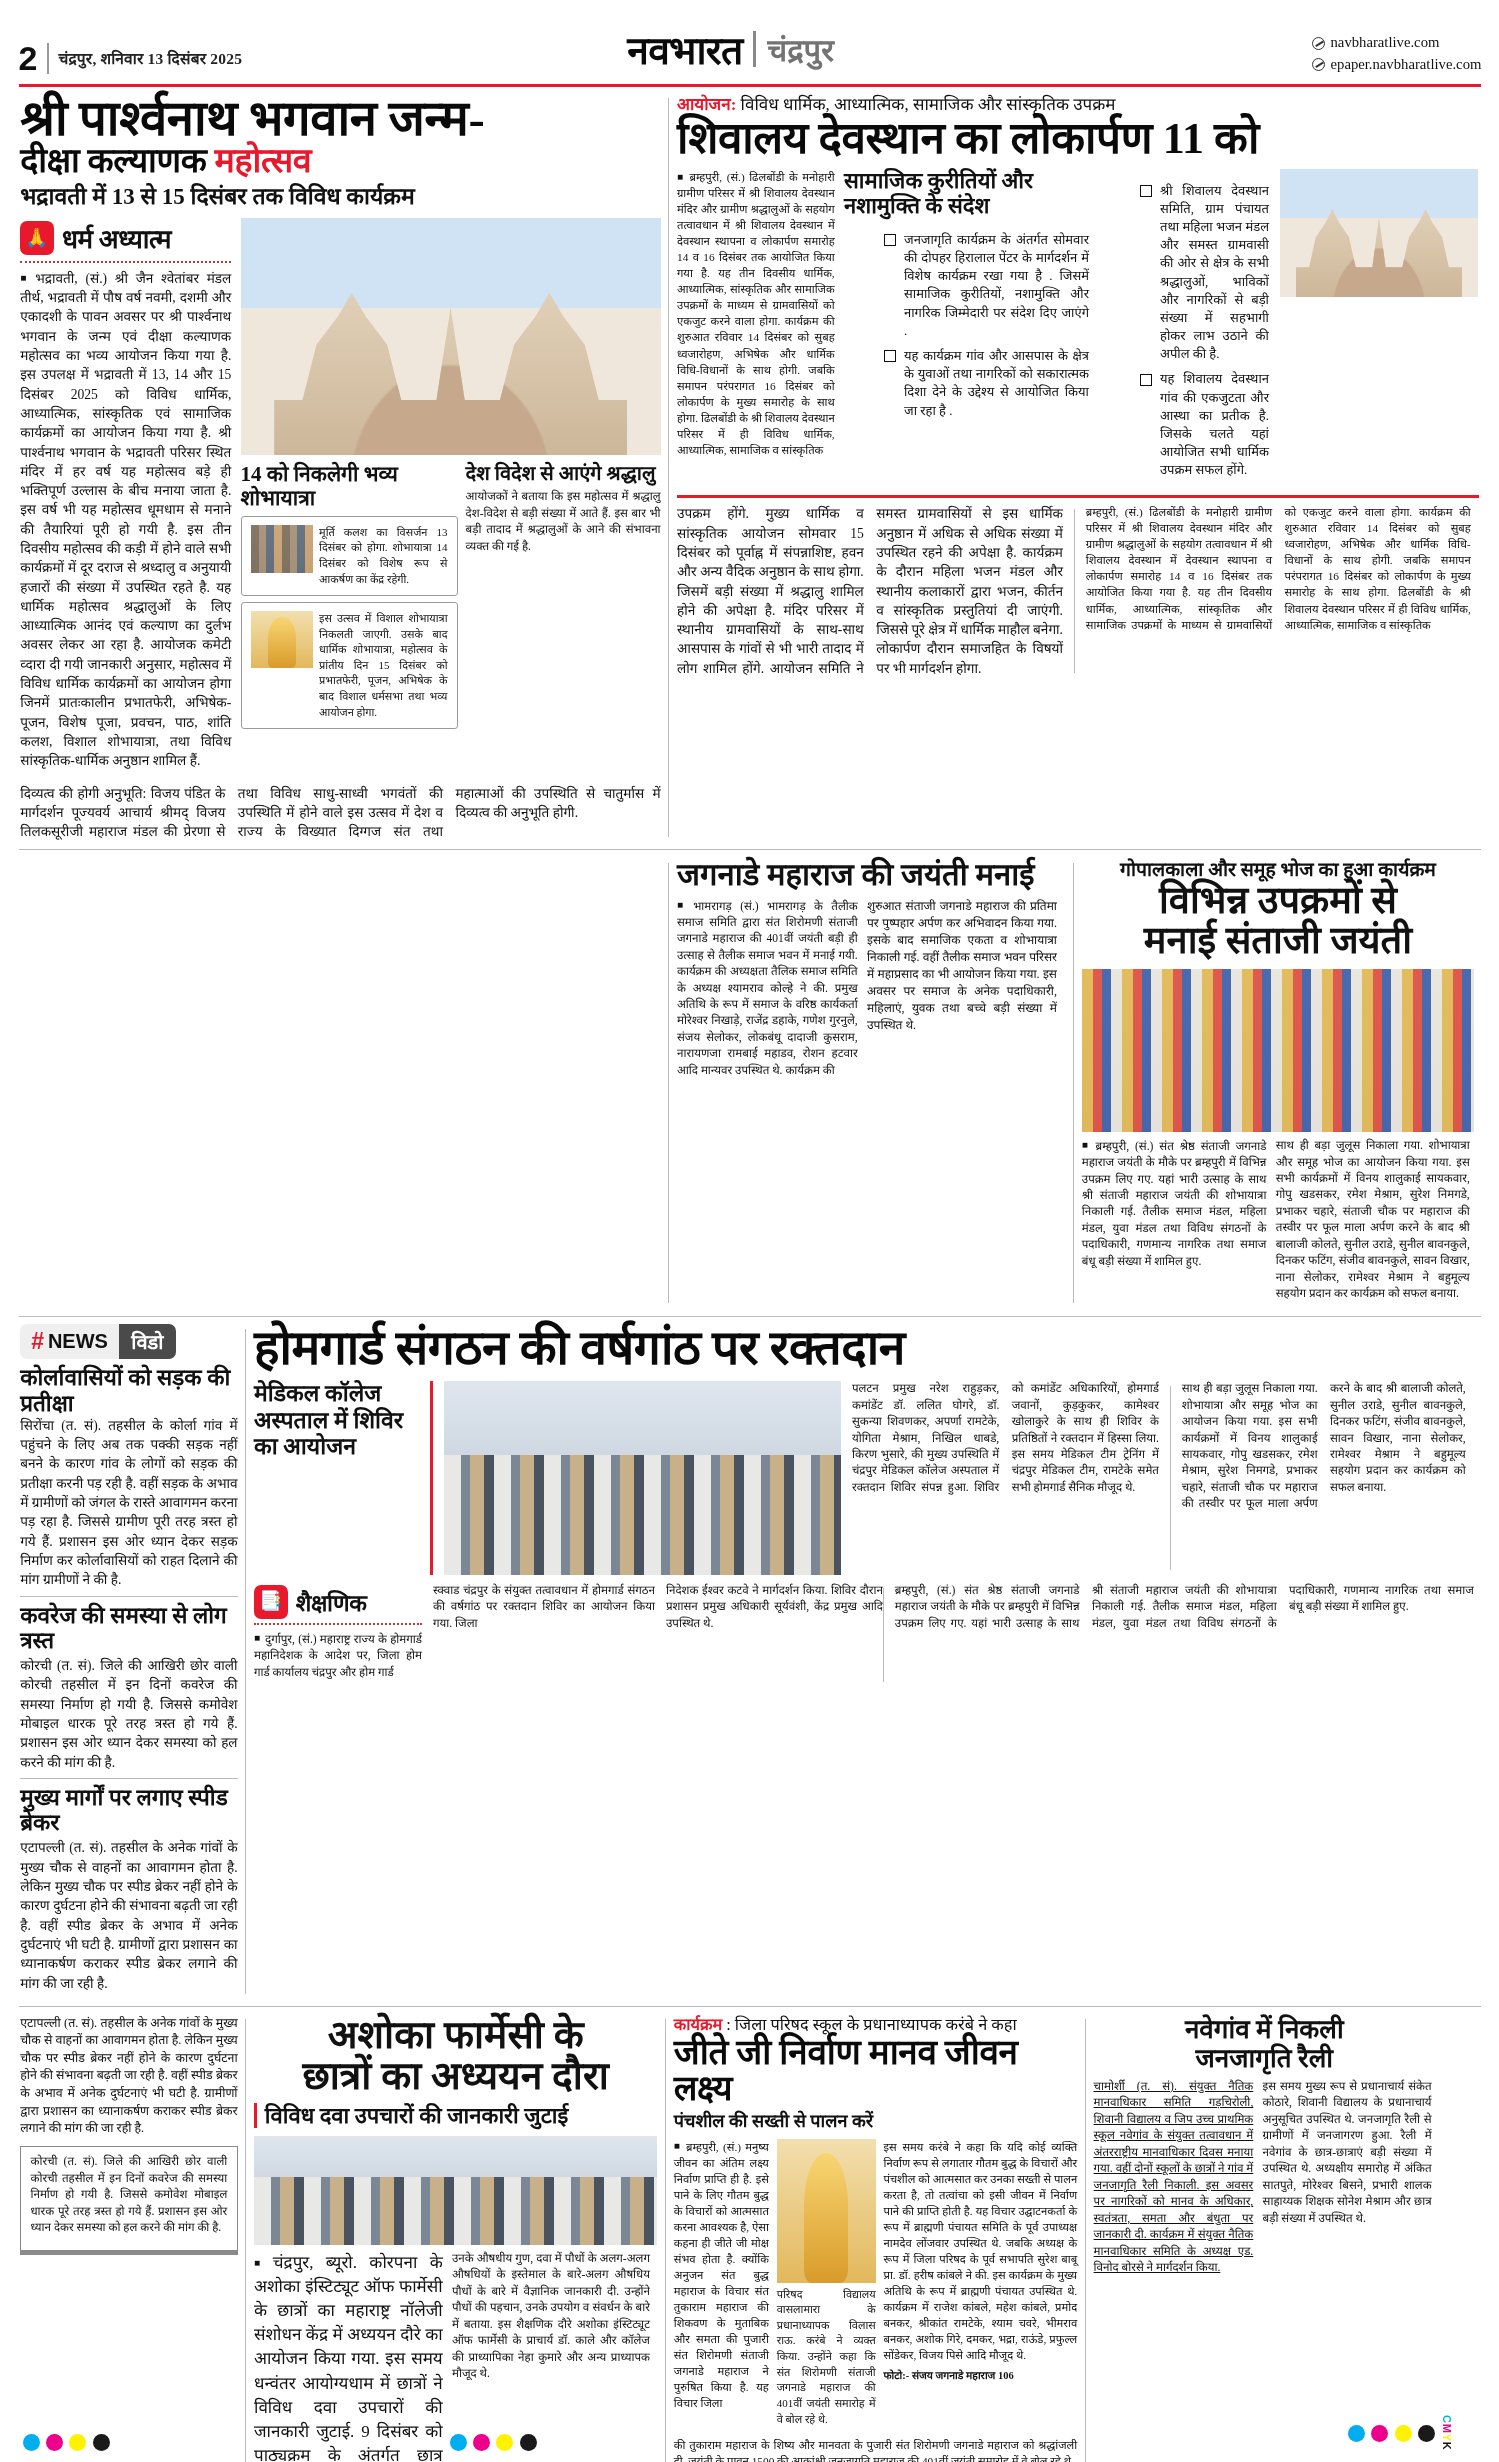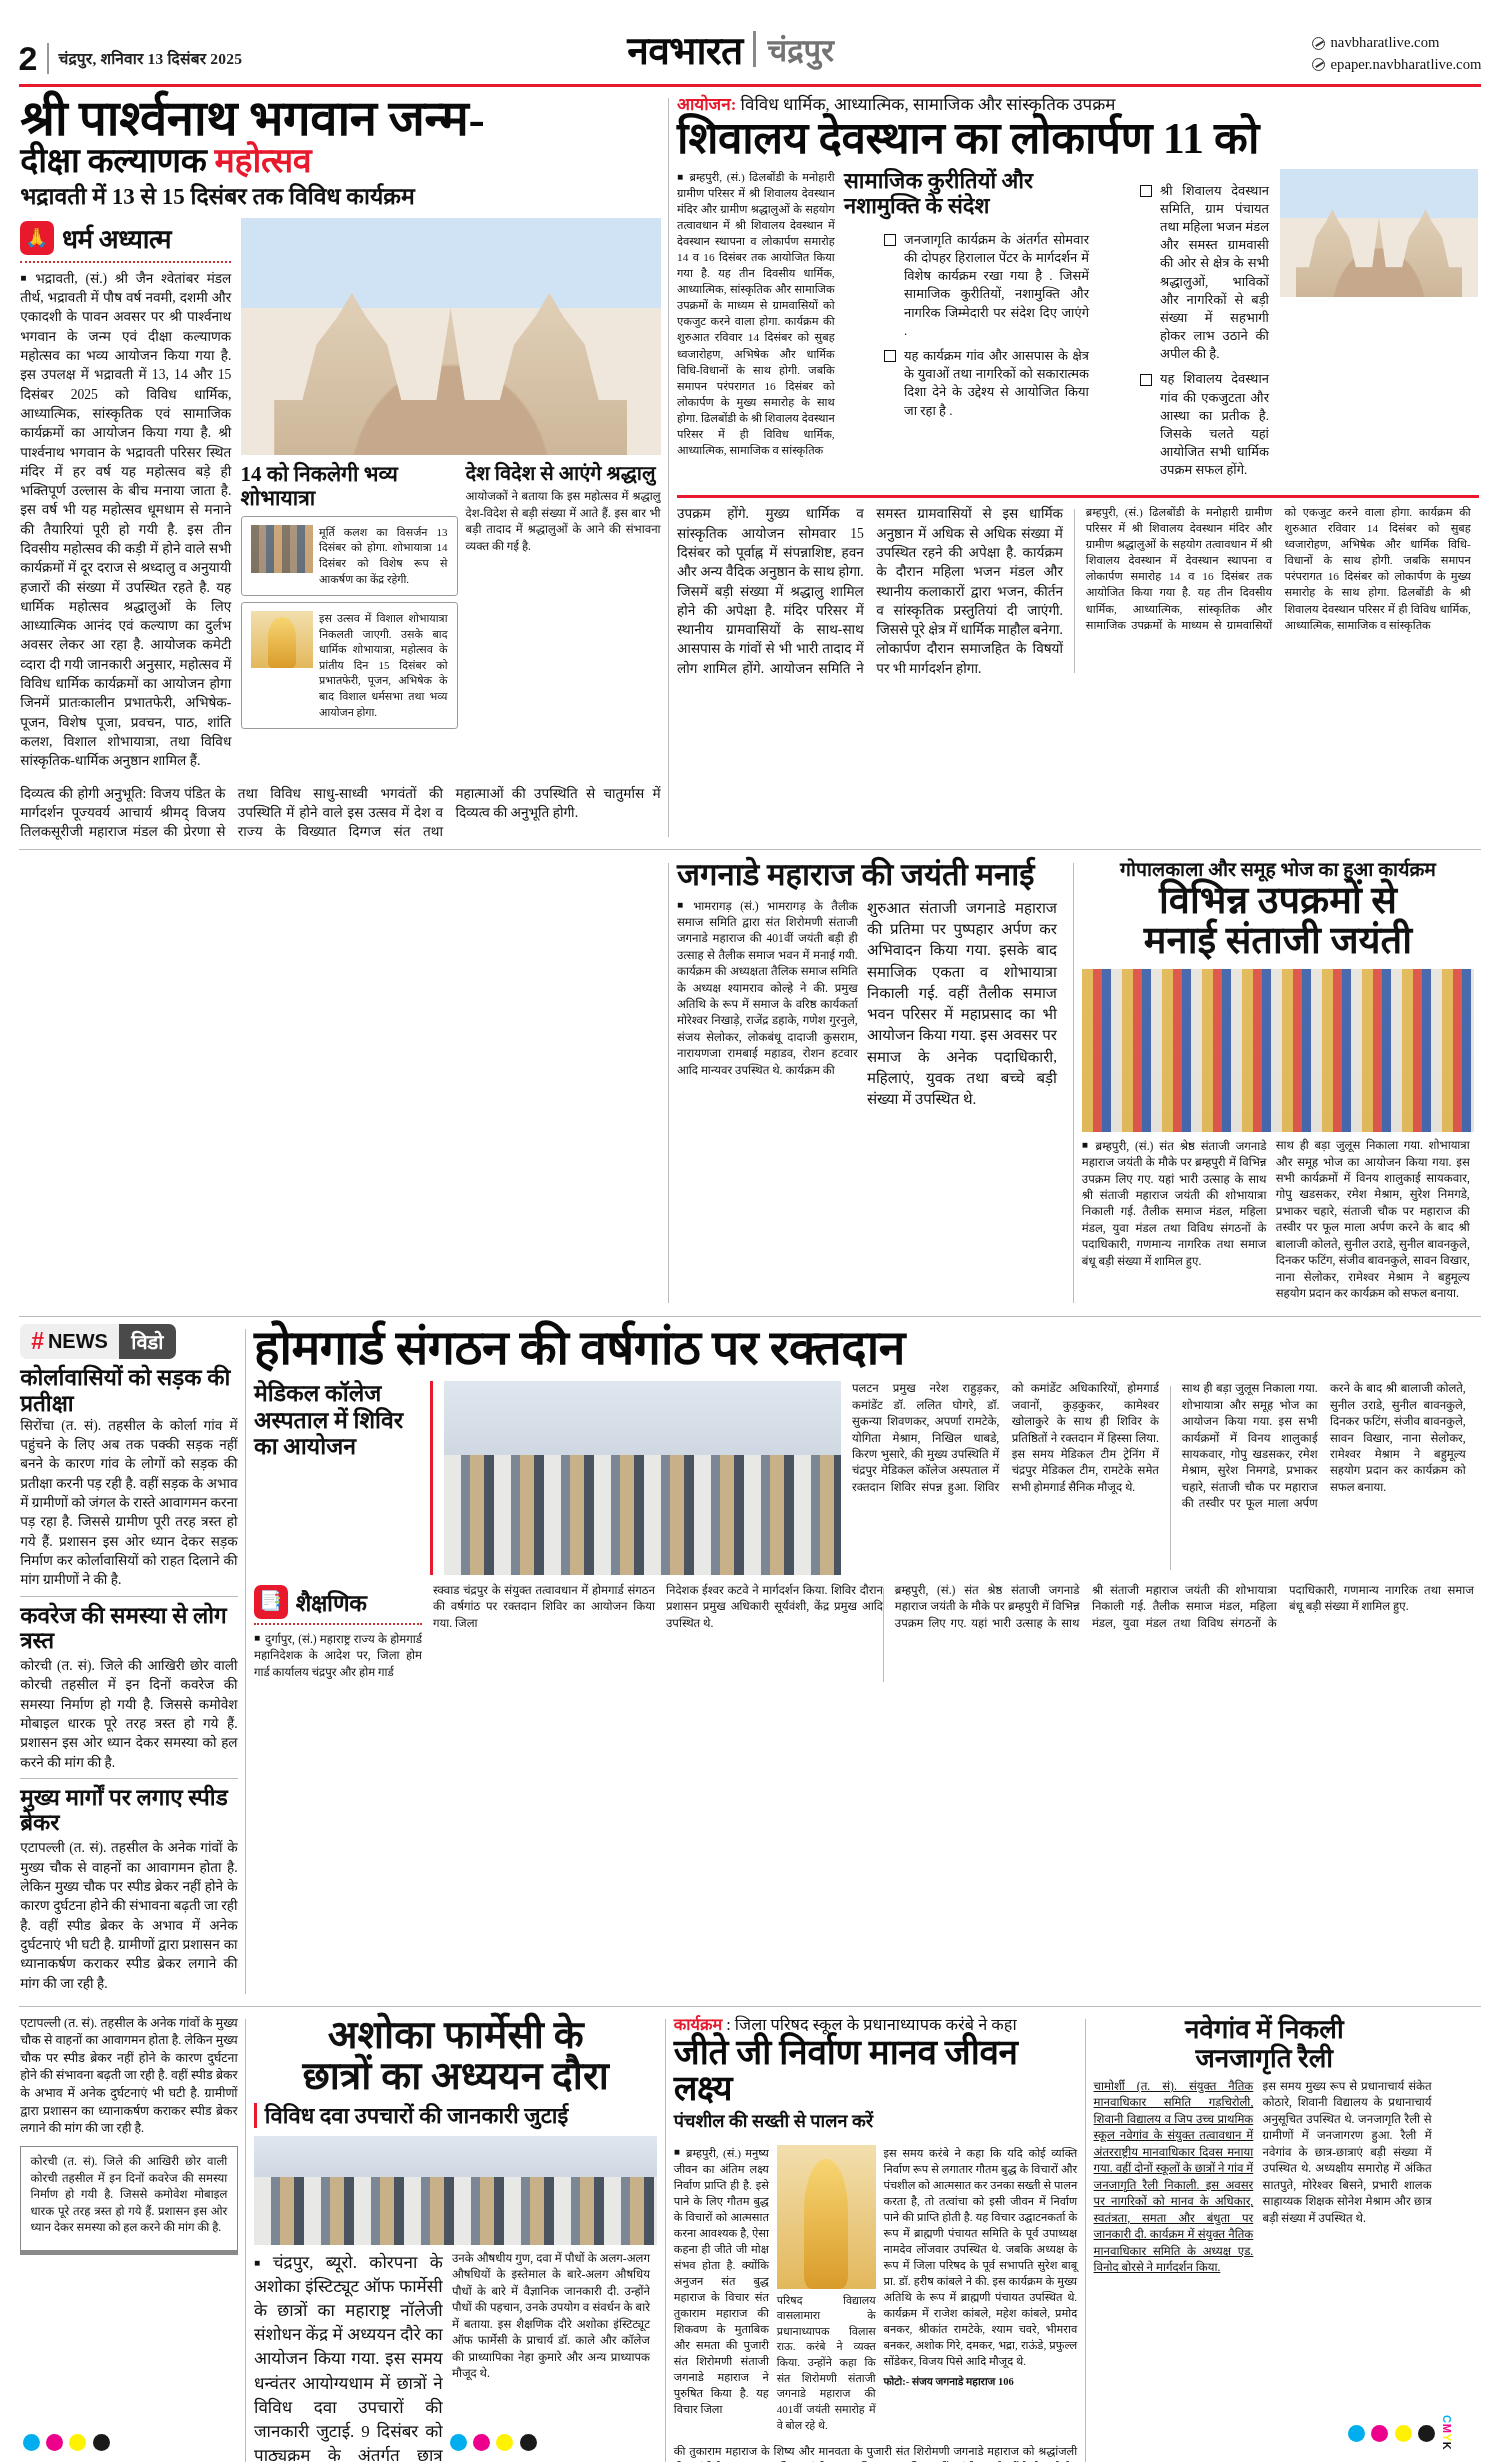--- a/index.html
+++ b/index.html
@@ -257,21 +257,21 @@
     <div class="vdiv"></div>
     <div class="col" style="width:404px;">
       <div class="hl-md" style="font-size:31px;">जगनाडे महाराज की जयंती मनाई</div>
       <div class="band" style="margin-top:6.2px;">
         <div style="width:190px;padding-right:9.3px;">
           <div class="body" style="font-size:11.6px;">
               <p class="lead">भामरागड़ (सं.) भामरागड़ के तैलीक समाज समिति द्वारा संत शिरोमणी संताजी जगनाडे महाराज की 401वीं जयंती बड़ी ही उत्साह से तैलीक समाज भवन में मनाई गयी. कार्यक्रम की अध्यक्षता तैलिक समाज समिति के अध्यक्ष श्यामराव कोल्हे ने की. प्रमुख अतिथि के रूप में समाज के वरिष्ठ कार्यकर्ता मोरेश्वर निखाड़े, राजेंद्र डहाके, गणेश गुरनुले, संजय सेलोकर, लोकबंधू दादाजी कुसराम, नारायणजा रामबाई महाडव, रोशन हटवार आदि मान्यवर उपस्थित थे. कार्यक्रम की</p>
             </div>
         </div>
         <div style="width:190px;">
-          <div class="body" style="font-size:15px;">
+          <div class="body" style="font-size:12px;">
               <p>शुरुआत संताजी जगनाडे महाराज की प्रतिमा पर पुष्पहार अर्पण कर अभिवादन किया गया. इसके बाद समाजिक एकता व शोभायात्रा निकाली गई. वहीं तैलीक समाज भवन परिसर में महाप्रसाद का भी आयोजन किया गया. इस अवसर पर समाज के अनेक पदाधिकारी, महिलाएं, युवक तथा बच्चे बड़ी संख्या में उपस्थित थे.</p>
             </div>
         </div>
       </div>
     </div>
     <div class="vdiv"></div>
     <div class="col" style="width:408px;">
       <div class="subhead" style="font-size:19.4px;text-align:center;font-weight:600;">गोपालकाला और समूह भोज का हुआ कार्यक्रम</div>
       <div class="hl-lg" style="text-align:center;font-size:38px;">विभिन्न उपक्रमों से</div>
       <div class="hl-lg" style="text-align:center;font-size:38px;">मनाई संताजी जयंती</div>
@@ -413,21 +413,21 @@
     </div>
 
     <div class="vdiv"></div>
 
     <div class="col" style="width:419px;">
       <div class="kicker" style="font-size:16.3px;">
         <span class="tag">कार्यक्रम</span><span> : जिला परिषद स्कूल के प्रधानाध्यापक करंबे ने कहा</span>
       </div>
       <div class="hl-mega" style="font-size:35px;">जीते जी निर्वाण मानव जीवन लक्ष्य</div>
       <div class="hl-xs" style="font-size:18px;margin-top:4.7px;">पंचशील की सख्ती से पालन करें</div>
-      <div class="band" style="margin-top:13px;">
+      <div class="band" style="margin-top:7px;">
         <div style="width:105px;padding-right:7.8px;">
           <div class="body" style="font-size:11.3px;">
               <p class="lead">ब्रम्हपुरी, (सं.) मनुष्य जीवन का अंतिम लक्ष्य निर्वाण प्राप्ति ही है. इसे पाने के लिए गौतम बुद्ध के विचारों को आत्मसात करना आवश्यक है, ऐसा कहना ही जीते जी मोक्ष संभव होता है. क्योंकि अनुजन संत बुद्ध महाराज के विचार संत तुकाराम महाराज की शिकवण के मुताबिक और समता की पुजारी संत शिरोमणी संताजी जगनाडे महाराज ने पुरुषित किया है. यह विचार जिला</p>
             </div>
         </div>
         <div style="width:109px;padding-right:7.8px;">
           <div class="ph ph-idol" style="height:144px;"></div>
           <div class="body" style="font-size:11px;margin-top:3.9px;">
               <p>परिषद विद्यालय वासलामारा के प्रधानाध्यापक विलास राऊ. करंबे ने व्यक्त किया. उन्होंने कहा कि संत शिरोमणी संताजी जगनाडे महाराज की 401वीं जयंती समारोह में वे बोल रहे थे.</p>
             </div>

